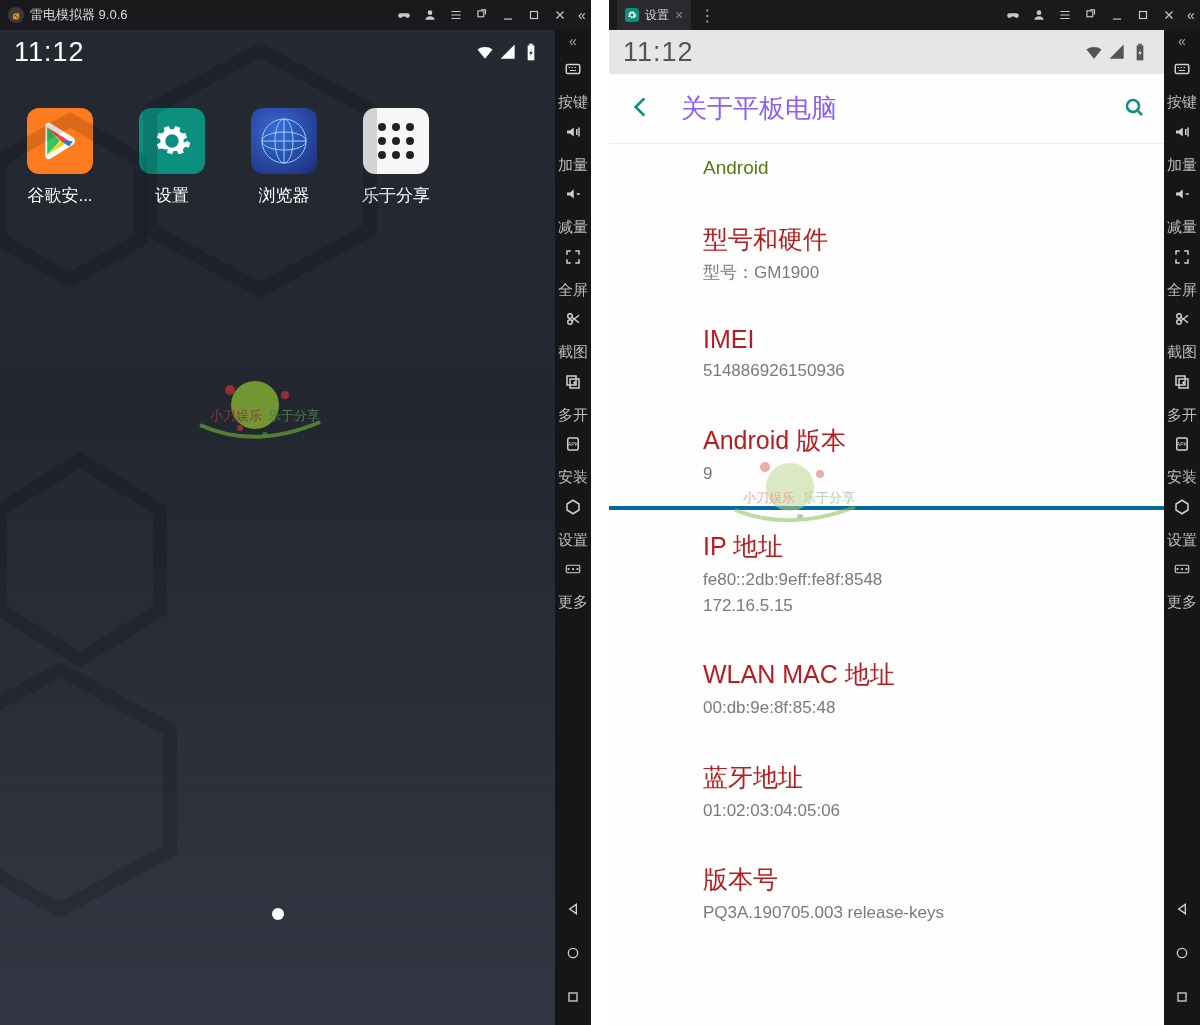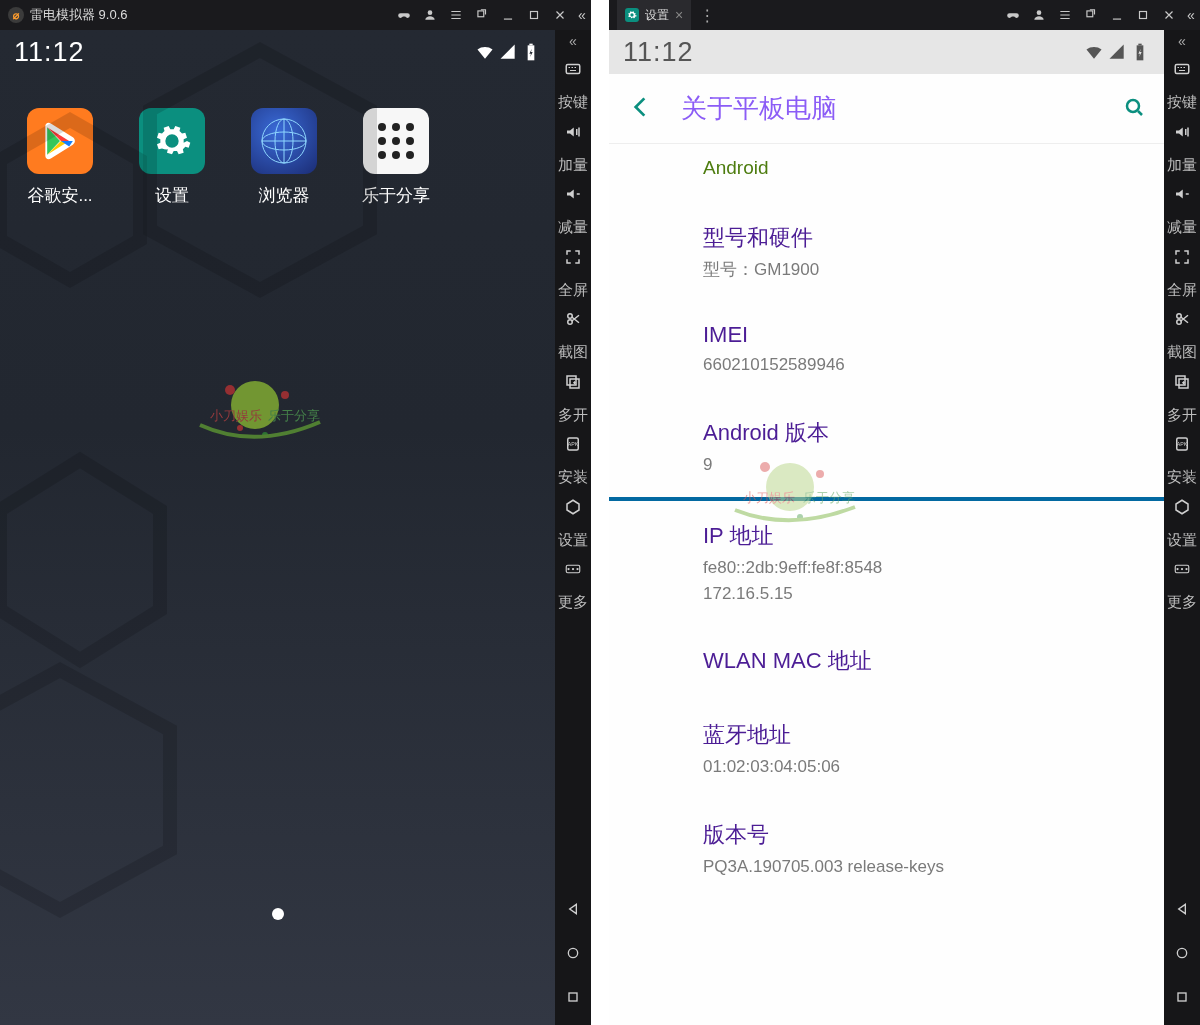--- a/index.html
+++ b/index.html
@@ -125,21 +125,21 @@
   .appbar .back{ color:#0b8f7f; }
   .appbar .back svg{width:26px;height:26px;fill:none;stroke:#0b8f7f;stroke-width:2.5;}
   .appbar .atitle{ flex:1; font-size:26px; color:#8b5cf6; padding-left:28px;}
   .appbar .search svg{width:24px;height:24px;fill:none;stroke:#0b8f7f;stroke-width:2.5;}
   .settings-list{ flex:1; overflow-y:hidden;}
   .li{
     padding:20px 24px 20px 94px;
   }
   .li.first{ padding-top:10px;}
   .li.border{ border-bottom:4px solid #0369a1;}
-  .li .t1{ font-size:22px; color:#4c1d95; margin-bottom:4px;}
+  .li .t1{ font-size:25px; color:#b91c1c; margin-bottom:4px;}
   .li .t2{ font-size:17px; color:#7a7a7a; line-height:1.5;}
   .li.single .t2{font-size:19px;color:#4d7c0f;}
   .wm2{position:absolute; left:700px; top:432px; width:180px; height:120px; opacity:.6;pointer-events:none;}
 </style>
 </head>
 <body>
 
 <div class="emulator">
   <div class="titlebar">
     <span class="logo">⌀</span>
@@ -448,33 +448,34 @@
       <div class="settings-list">
         <div class="li first single">
           <div class="t2">Android</div>
         </div>
         <div class="li">
           <div class="t1">型号和硬件</div>
           <div class="t2">型号：GM1900</div>
         </div>
         <div class="li">
           <div class="t1">IMEI</div>
-          <div class="t2">660210152589946</div>
+          <div class="t2">514886926150936</div>
         </div>
         <div class="li border">
           <div class="t1">Android 版本</div>
           <div class="t2">9</div>
         </div>
         <div class="li">
           <div class="t1">IP 地址</div>
           <div class="t2" style="white-space:pre-line">fe80::2db:9eff:fe8f:8548
 172.16.5.15</div>
         </div>
         <div class="li">
           <div class="t1">WLAN MAC 地址</div>
+          <div class="t2">00:db:9e:8f:85:48</div>
         </div>
         <div class="li">
           <div class="t1">蓝牙地址</div>
           <div class="t2">01:02:03:04:05:06</div>
         </div>
         <div class="li">
           <div class="t1">版本号</div>
           <div class="t2">PQ3A.190705.003 release-keys</div>
         </div>
       </div>

